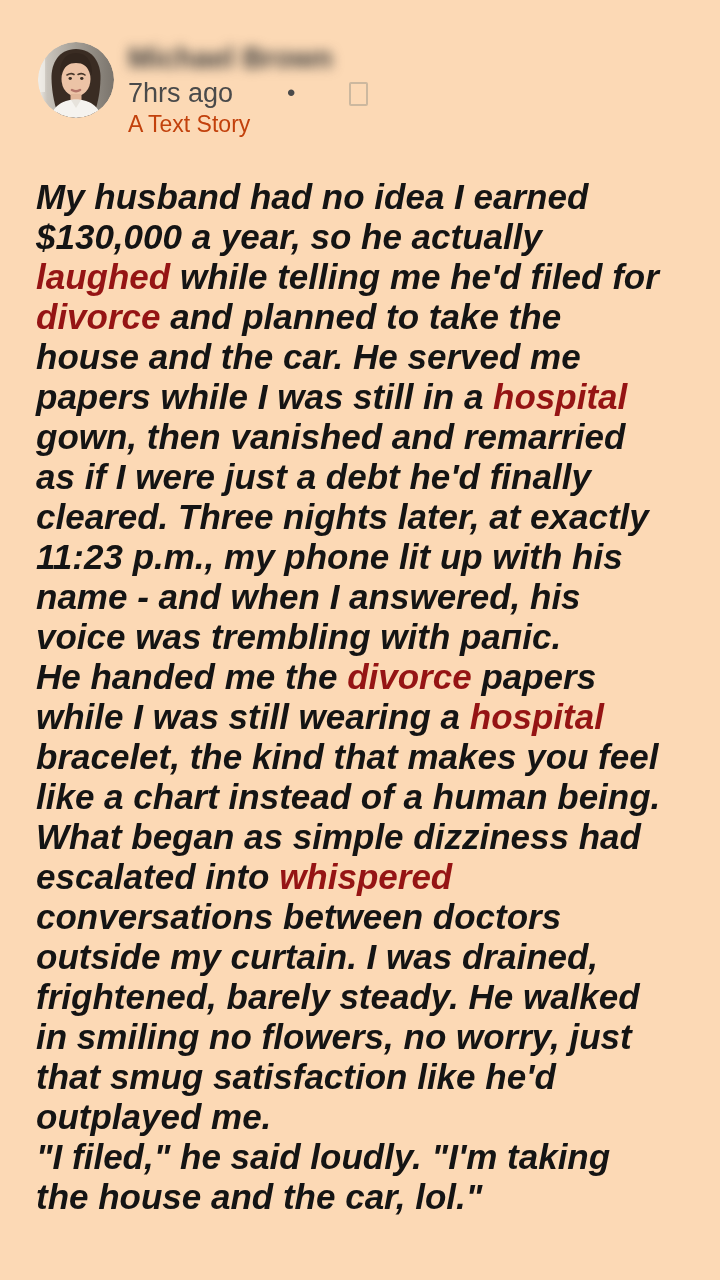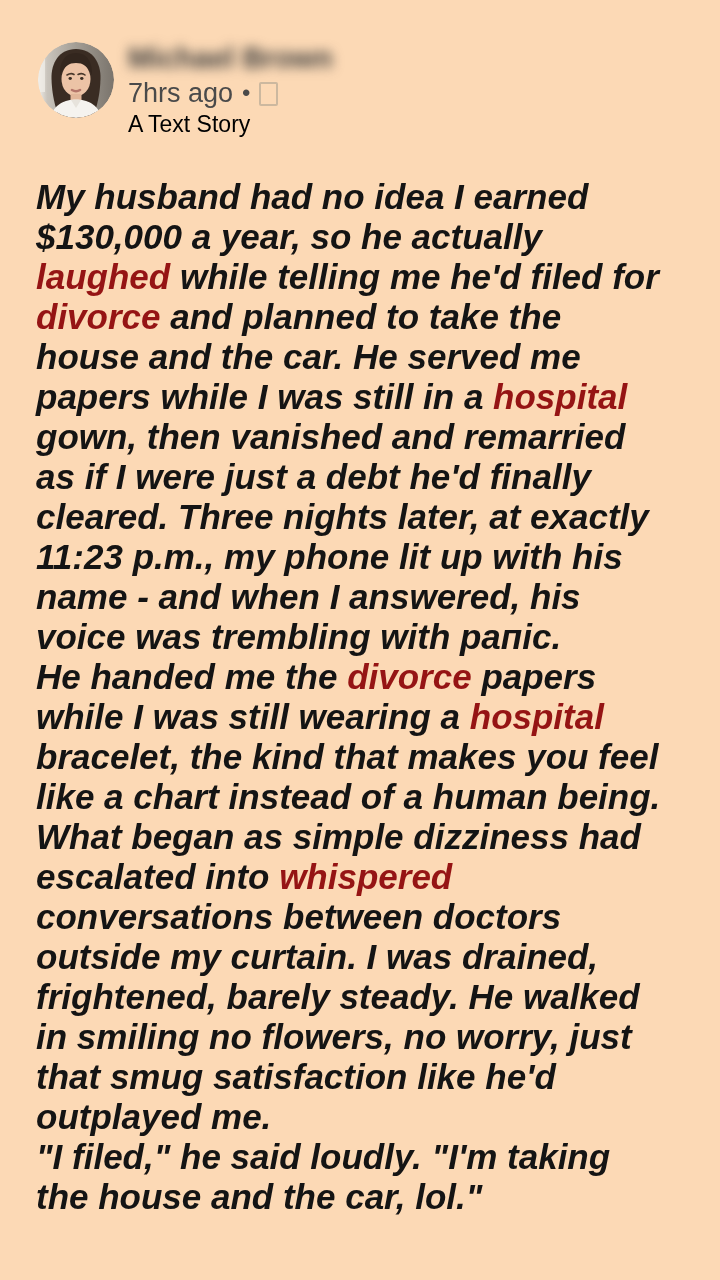--- a/index.html
+++ b/index.html
@@ -40,37 +40,38 @@
     user-select:none;
     white-space:nowrap;
   }
   .meta-row{
     display:flex;
     align-items:center;
     margin-top:4px;
     font-size:27px;
     color:#4a4a4a;
     line-height:30px;
+    gap:45px;
   }
   .meta-sep{
     margin:0 9px;
     font-size:24px;
     color:#4a4a4a;
   }
   .audience-box{
     display:inline-block;
     width:19px;height:24px;
     border:2px solid #ccb89f;
     border-radius:2px;
     margin-top:2px;
   }
   .post-subtitle{
     margin-top:3px;
     font-size:23px;
-    color:#000000;
+    color:#c2410c;
     line-height:26px;
   }
   .story{
     width:627px;
     margin:40px 0 0 36px;
   }
   .story-p{
     margin:0;
     font-size:35px;
     line-height:40px;

